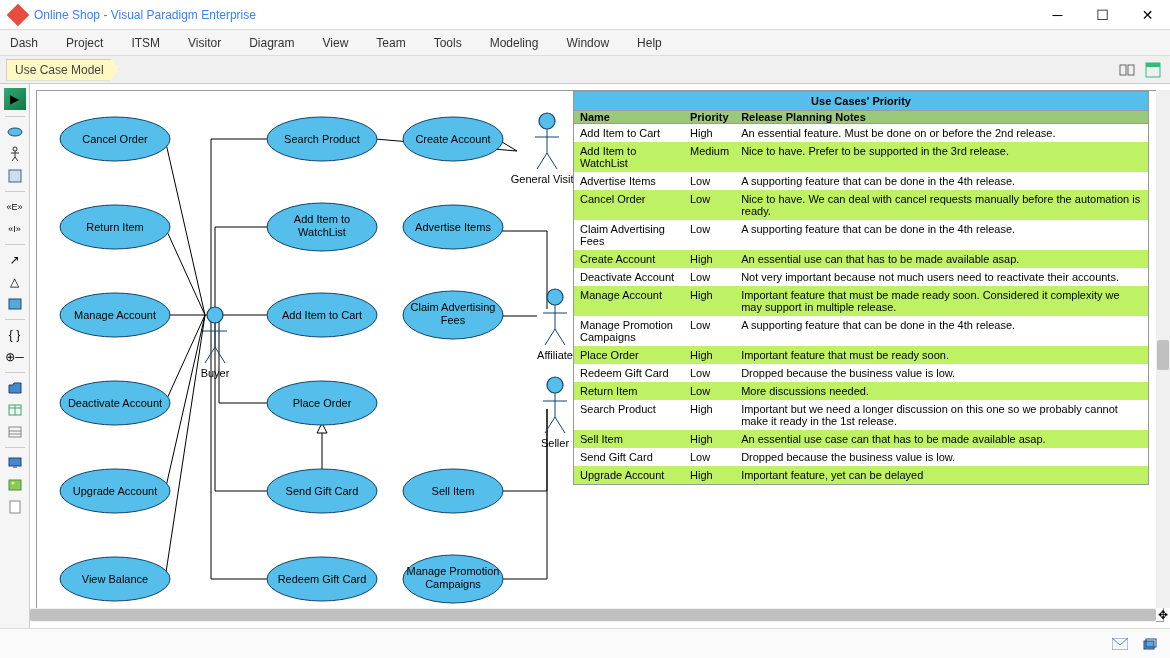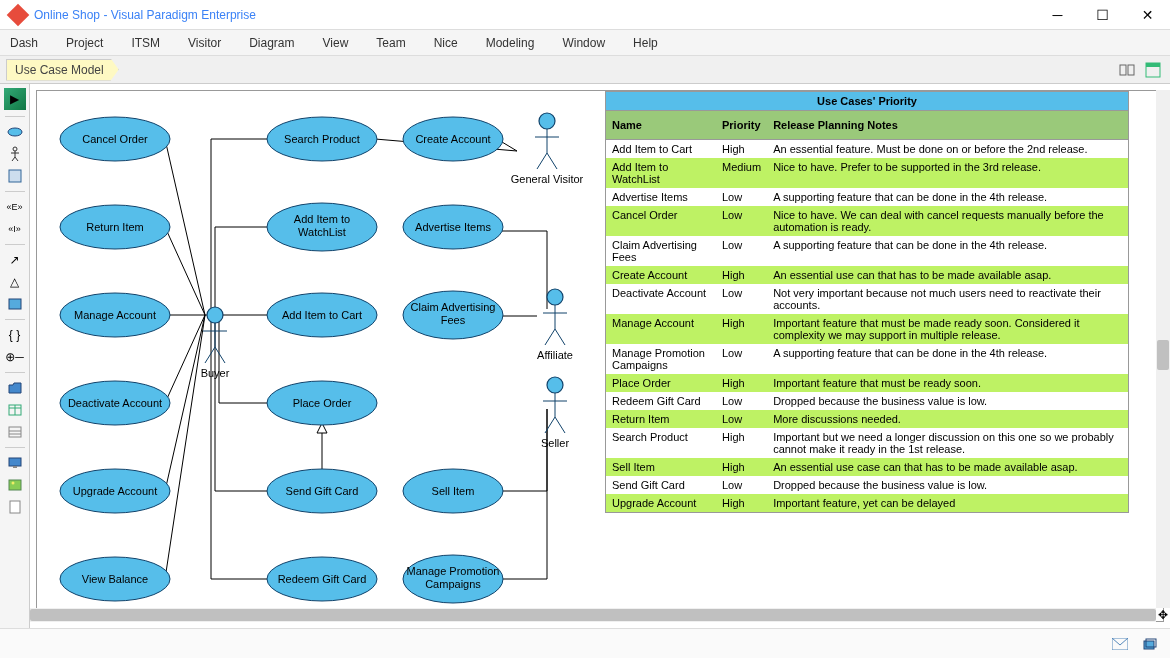--- a/index.html
+++ b/index.html
@@ -20,24 +20,24 @@
 .tool { width: 22px; height: 18px; display: flex; align-items: center; justify-content: center; font-size: 12px; }
 .tool.sep { height: 1px; background: #ccc; width: 20px; margin: 2px 0; }
 .canvas-wrap { flex: 1; position: relative; overflow: hidden; }
 .canvas { position: absolute; inset: 6px; border: 1px solid #999; background: #fff; overflow: hidden; }
 svg.diagram { position: absolute; left: 0; top: 0; }
 .usecase { fill: #56beea; stroke: #11436b; stroke-width: 1; }
 .usecase-text { font-size: 11px; text-anchor: middle; fill: #000; }
 .actor { stroke: #11436b; stroke-width: 1.2; fill: #56beea; }
 .actor-label { font-size: 11px; text-anchor: middle; }
 .conn { stroke: #000; stroke-width: 1; fill: none; }
-.table-wrap { position: absolute; left: 568px; top: 0px; width: 524px; border: 1px solid #999; font-size: 11px; }
+.table-wrap { position: absolute; left: 536px; top: 0px; width: 576px; border: 1px solid #999; font-size: 11px; }
 .table-title { background: #56beea; text-align: center; padding: 3px; font-weight: bold; border-bottom: 1px solid #999; }
 .ptable { width: 100%; border-collapse: collapse; }
-.ptable th { background: #9ac97a; text-align: left; padding: 8px 6px; font-weight: bold; border-bottom: 1px solid #999; }
+.ptable th { background: #9ac97a; text-align: left; padding: 0 6px; font-weight: bold; border-bottom: 1px solid #999; }
 .ptable td { padding: 3px 6px; vertical-align: top; }
 .ptable tr.odd { background: #bef264; }
 .ptable tr.even { background: #fff; }
 .scrollbar-v { position: absolute; right: 0; top: 6px; bottom: 20px; width: 14px; background: #f0f0f0; }
 .scrollbar-v .thumb { position: absolute; left: 1px; right: 1px; top: 250px; height: 30px; background: #c0c0c0; border-radius: 2px; }
 .scrollbar-h { position: absolute; left: 0; right: 14px; bottom: 6px; height: 14px; background: #f0f0f0; }
 .scrollbar-h .thumb { position: absolute; top: 1px; bottom: 1px; left: 0; right: 0; background: #c0c0c0; border-radius: 2px; }
 .move-handle { position: absolute; right: 0; bottom: 6px; width: 14px; height: 14px; display: flex; align-items: center; justify-content: center; font-size: 12px; }
 .statusbar { position: absolute; bottom: 0; left: 0; right: 0; height: 30px; border-top: 1px solid #ddd; display: flex; align-items: center; justify-content: flex-end; padding: 0 10px; gap: 10px; background: #fafafa; }
 </style>
@@ -55,21 +55,21 @@
 </div>
 
 <div class="menubar">
   <span>Dash</span>
   <span>Project</span>
   <span>ITSM</span>
   <span>Visitor</span>
   <span>Diagram</span>
   <span>View</span>
   <span>Team</span>
-  <span>Nice</span>
+  <span>Tools</span>
   <span>Modeling</span>
   <span>Window</span>
   <span>Help</span>
 </div>
 
 <div class="breadcrumb-bar">
   <div class="breadcrumb-item">Use Case Model</div>
   <div class="breadcrumb-right">
     <div class="icon-btn">
         <svg width="18" height="16">

